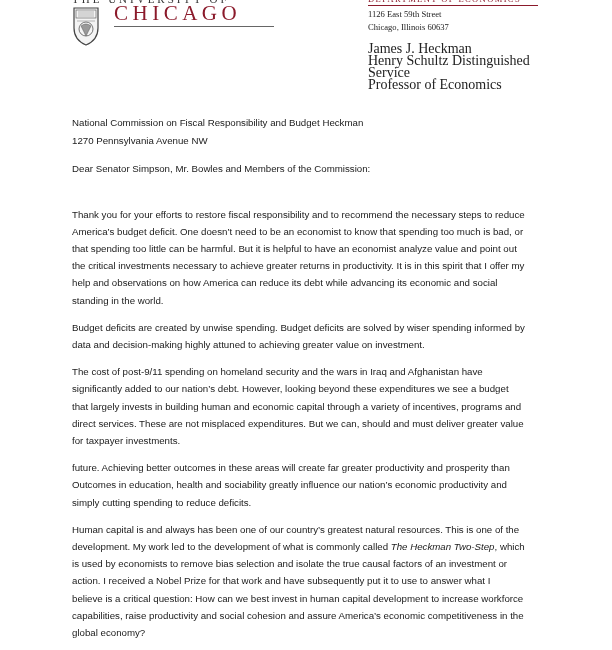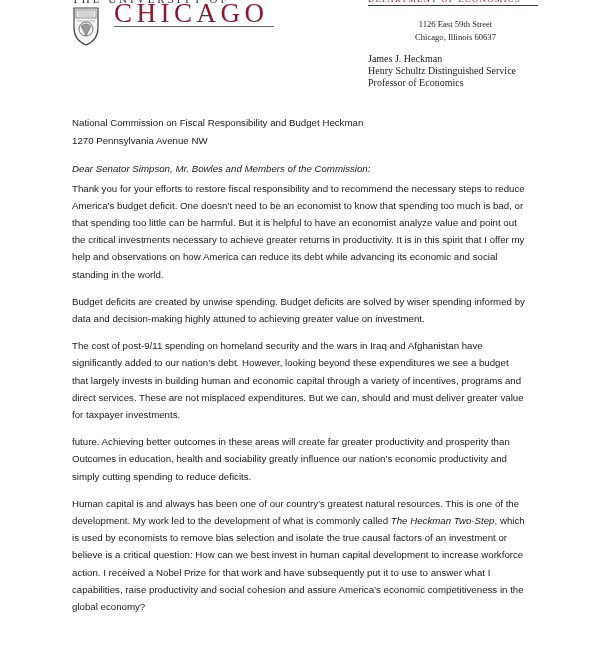--- a/index.html
+++ b/index.html
@@ -1,31 +1,31 @@
 <!DOCTYPE html>
 <html><head>
   <meta charset="utf-8">
   <style>
     html, body { margin: 0; padding: 0; background: #ffffff; }
     body { width: 612px; height: 650px; position: relative; overflow: hidden; color: #1a1a1a; }
     .letterhead-left { position: absolute; left: 72px; top: -7px; width: 205px; }
     .univ-line { font-family: "Liberation Serif", serif; font-size: 11px; letter-spacing: 3px; color: #333; white-space: nowrap; line-height: 12px; }
     .crest { position: absolute; left: 0px; top: 13px; width: 28px; height: 40px; }
-    .chicago { position: absolute; left: 42px; top: 9px; font-family: "Liberation Serif", serif; font-size: 27px; letter-spacing: 4.5px; color: #8b1a2b; line-height: 22px; white-space: nowrap; }
+    .chicago { position: absolute; left: 42px; top: 9px; font-family: "Liberation Serif", serif; font-size: 21px; letter-spacing: 4.5px; color: #8b1a2b; line-height: 22px; white-space: nowrap; }
     .univ-rule { position: absolute; left: 42px; top: 33px; width: 160px; height: 1px; background: #666; }
     .letterhead-right { position: absolute; left: 368px; top: -6px; width: 175px; font-family: "Liberation Serif", serif; }
     .dept { font-size: 8.5px; letter-spacing: 1.4px; color: #8b1a2b; line-height: 10px; white-space: nowrap; }
     .dept-rule { height: 1px; background: #8b1a2b; width: 170px; margin-top: 1px; }
-    .addr { font-size: 8.6px; color: #222; line-height: 13px; margin-top: 12px; text-align: center; }
-    .sig { font-size: 10px; color: #222; line-height: 12px; margin-top: 9px; }
+    .addr { font-size: 8.6px; color: #222; line-height: 13px; margin-top: 2px; }
+    .sig { font-size: 14px; color: #222; line-height: 12px; margin-top: 9px; }
     .body-text { position: absolute; left: 72px; top: 114px; width: 480px; font-family: "Liberation Sans", sans-serif; font-size: 9.7px; color: #1a1a1a; }
     .recipient { line-height: 17.5px; margin: 0; }
-    .salutation { margin: 11px 0 0 0; line-height: 17.5px; font-style: italic; }
+    .salutation { margin: 11px 0 0 0; line-height: 17.5px; }
     .para { margin: 10px 0 0 0; line-height: 17.2px; white-space: nowrap; }
-    .para-first { margin-top: 2px; }
+    .para-first { margin-top: 28px; }
     em { }
   </style>
 </head>
 <body>
 
 <div class="letterhead-left">
   <div class="univ-line">THE UNIVERSITY OF</div>
   <svg class="crest" viewBox="0 0 28 40">
     <path d="M2 2 H26 V22 Q26 34 14 39 Q2 34 2 22 Z" fill="#f4f4f4" stroke="#444" stroke-width="1.2"></path>
     <rect x="4" y="4" width="20" height="8" fill="none" stroke="#666" stroke-width="0.7"></rect>
@@ -86,18 +86,18 @@
   <div class="para">
     <div>future. Achieving better outcomes in these areas will create far greater productivity and prosperity than</div>
     <div>Outcomes in education, health and sociability greatly influence our nation’s economic productivity and</div>
     <div>simply cutting spending to reduce deficits.</div>
   </div>
 
   <div class="para">
     <div>Human capital is and always has been one of our country’s greatest natural resources. This is one of the</div>
     <div><span>development. My work led to the development of what is commonly called </span><em>The Heckman Two-Step</em><span>, which</span></div>
     <div>is used by economists to remove bias selection and isolate the true causal factors of an investment or</div>
+    <div>action. I received a Nobel Prize  for that work and have subsequently put it to use to answer what I</div>
     <div>believe is a critical question: How can we best invest in human capital development to increase workforce</div>
-    <div>action. I received a Nobel Prize  for that work and have subsequently put it to use to answer what I</div>
     <div>capabilities, raise productivity and social cohesion and assure America’s economic competitiveness in the</div>
     <div>global economy?</div>
   </div>
 </div>
 
 </body></html>

